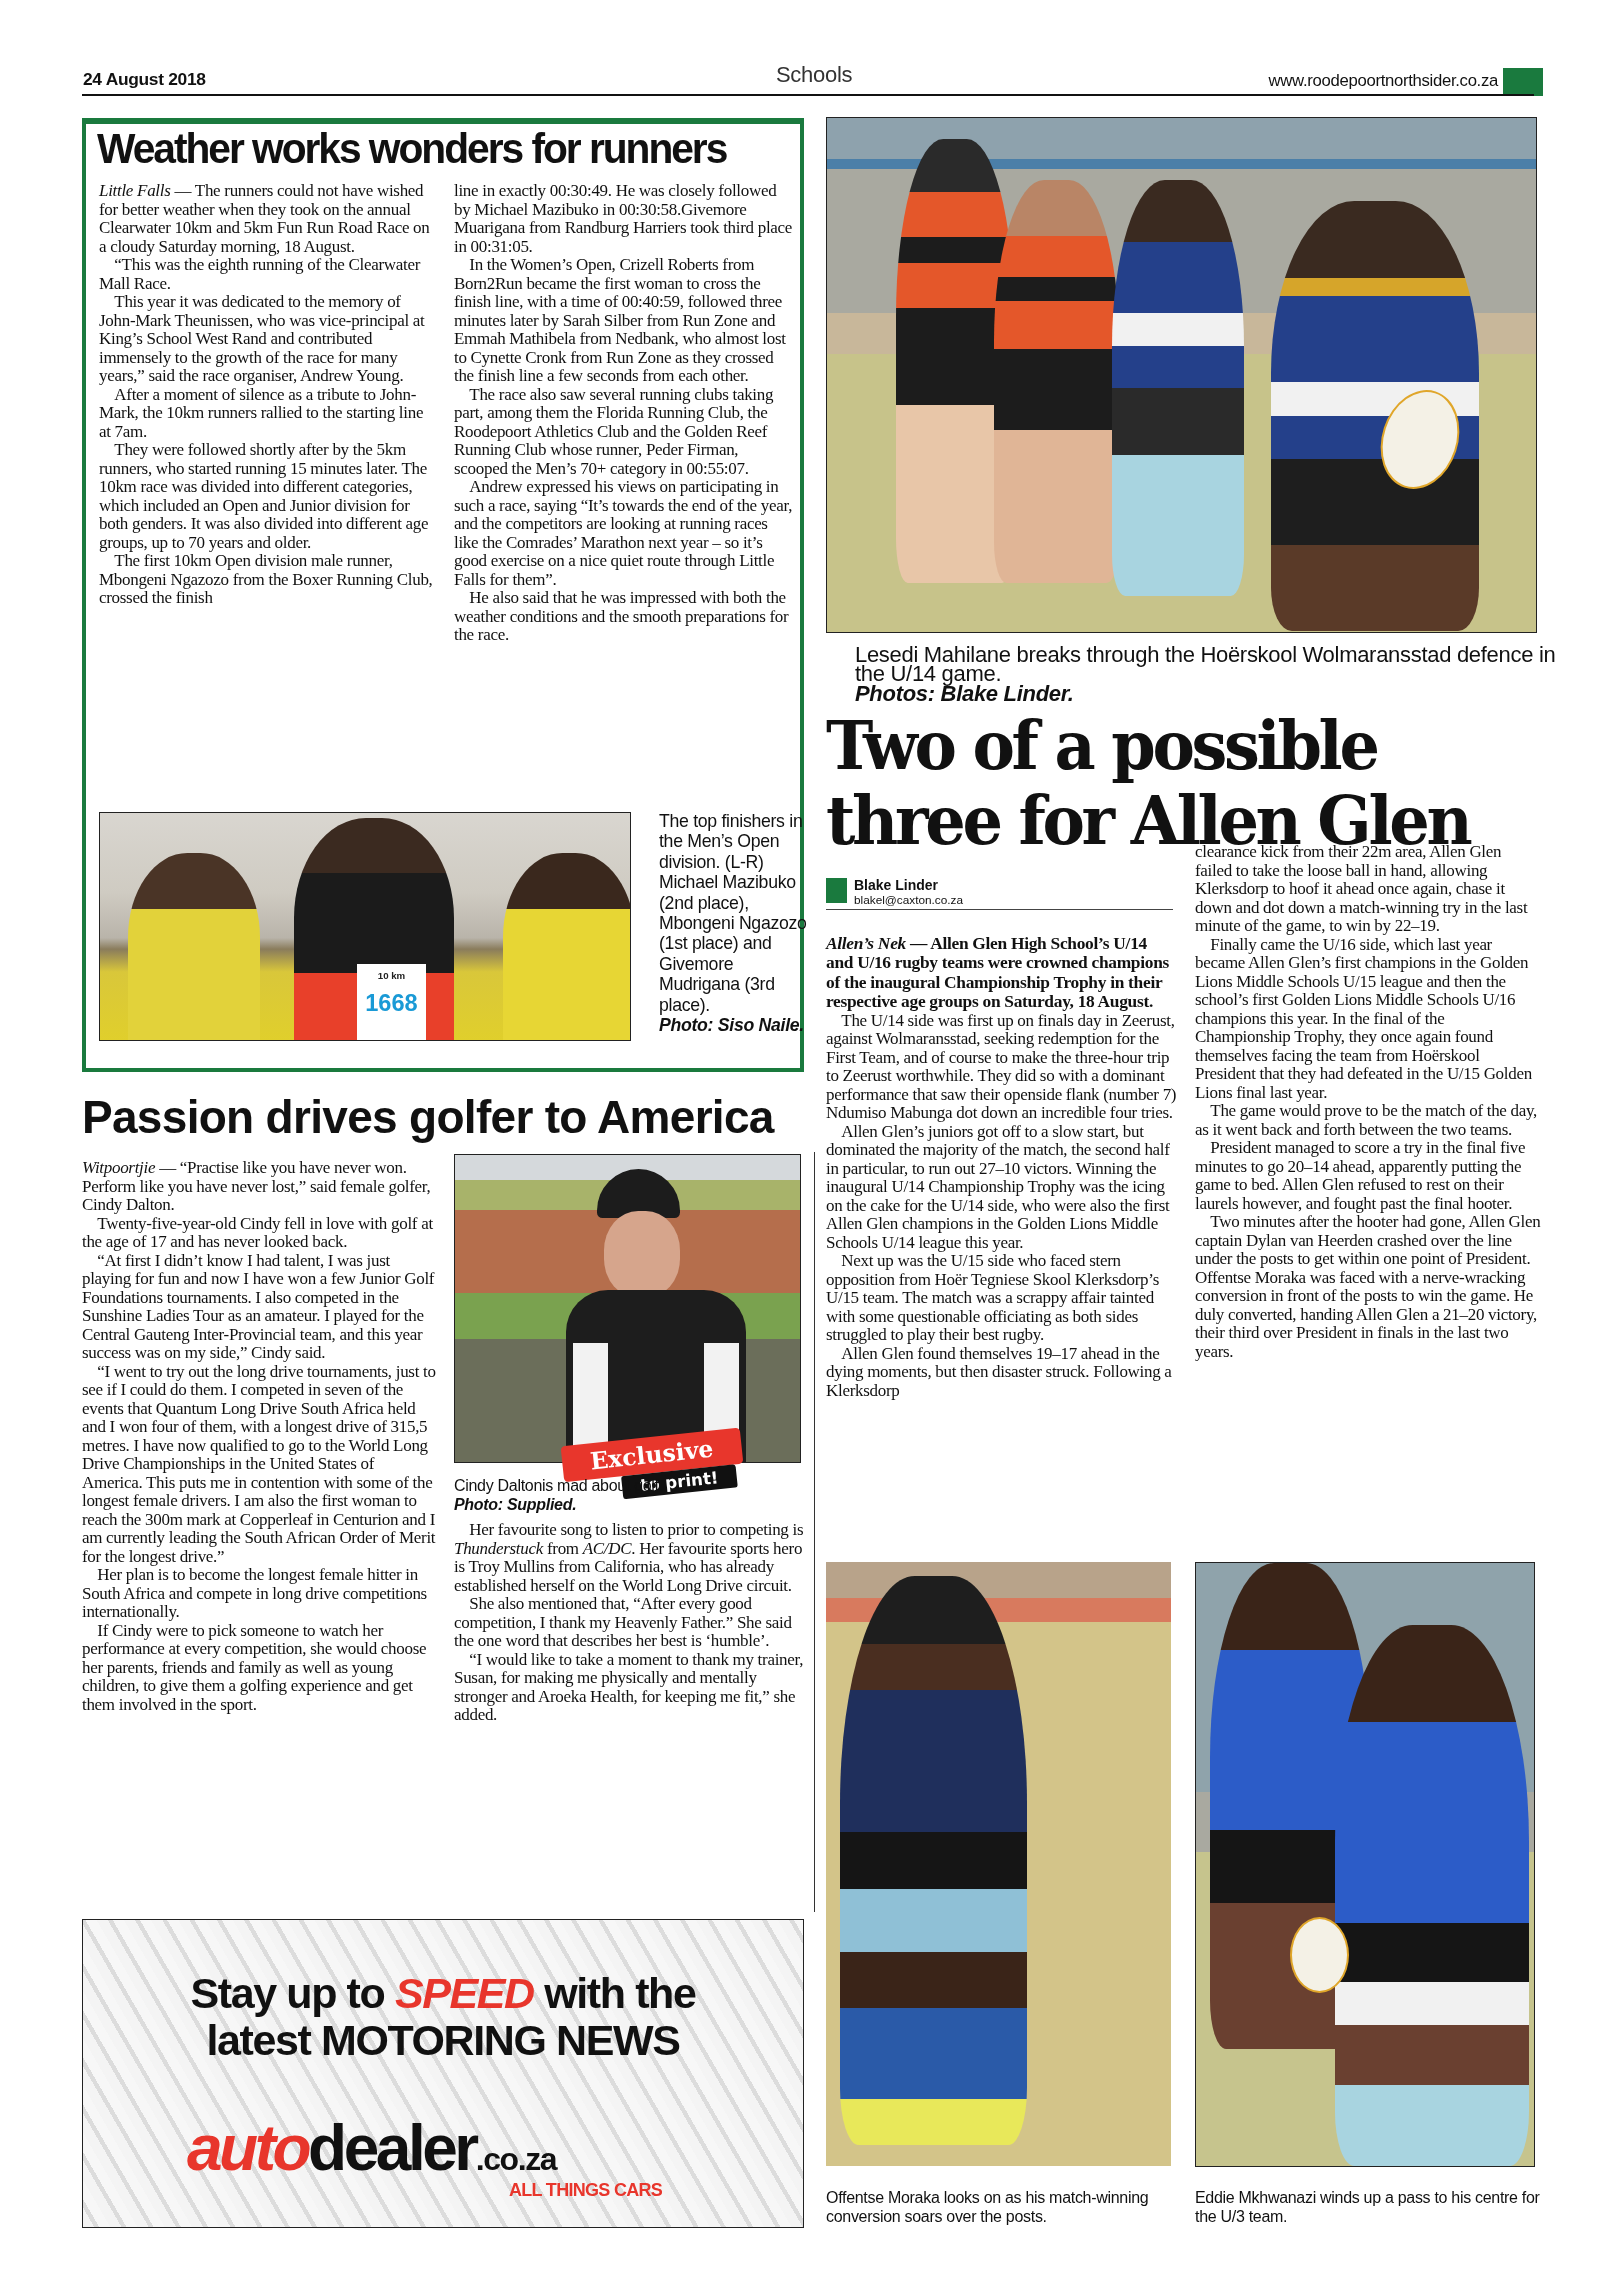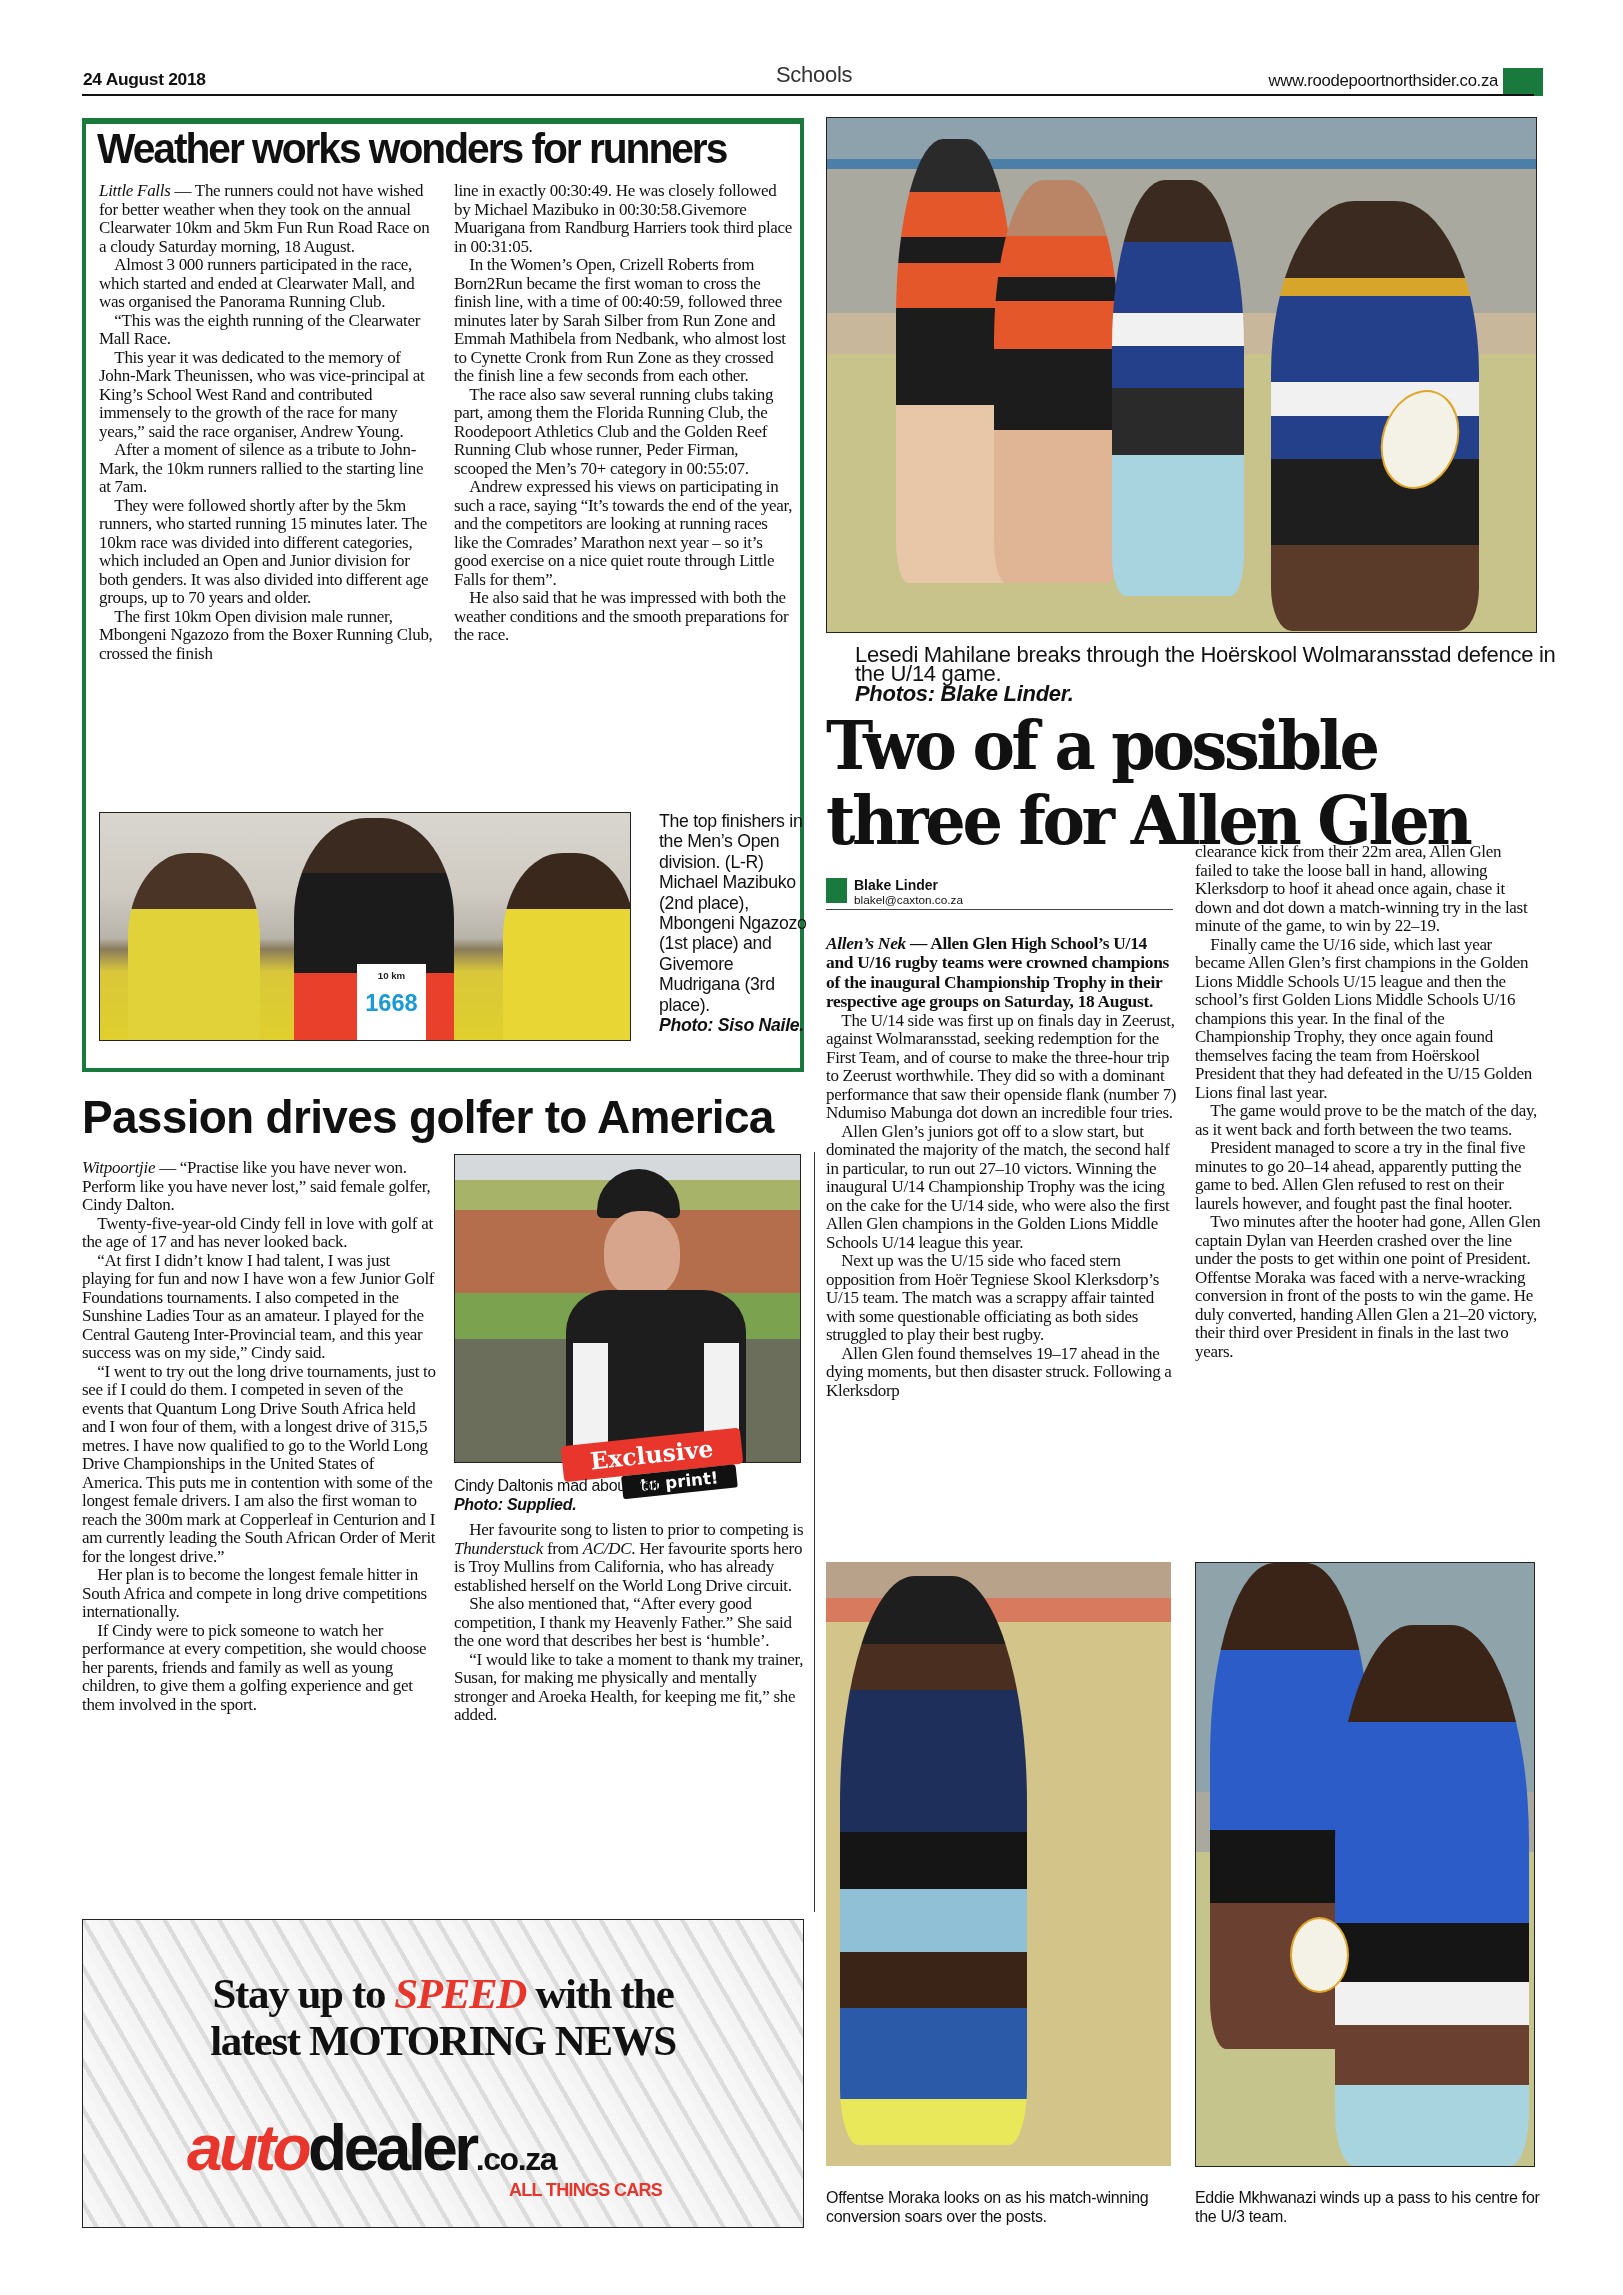--- a/index.html
+++ b/index.html
@@ -53,21 +53,21 @@
   .excl { left: 562px; top: 1437px; transform: rotate(-6deg); }
   .excl-red { background: #e8362c; color: #fff; font-family: "DejaVu Serif", serif; font-weight: bold; font-size: 23.6px; padding: 4.2px 28px; border-radius: 4.2px; }
   .excl-blk { position: absolute; left: 57px; top: 36px; background: #111; color: #fff; font-family: "DejaVu Sans", sans-serif; font-weight: bold; font-size: 16.7px; padding: 1.4px 18px; border-radius: 2.8px; }
   .cap-golf { left: 454px; top: 1476px; width: 347px; font-size: 16px; }
   .g-col2 { left: 454px; top: 1521px; width: 354px; }
   .g-rule { left: 814px; top: 1152px; width: 1.4px; height: 760px; background: #333; }
 
   
   .ad { left: 82px; top: 1919px; width: 722px; height: 309px; border: 1.4px solid #222;
     background: repeating-linear-gradient(60deg, #f4f4f4 0 9.7px, #dcdcdc 9.7px 14px, #f7f7f7 14px 23.6px); }
-  .ad-line { position: absolute; left: 0; right: 0; text-align: center; font-family: Liberation Serif, serif; font-weight: bold; font-size: 43px; letter-spacing: -1.4px; color: #111; }
+  .ad-line { position: absolute; left: 0; right: 0; text-align: center; font-family: Liberation Sans, sans-serif; font-weight: bold; font-size: 43px; letter-spacing: -1.4px; color: #111; }
   .ad-l1 { top: 49px; }
   .ad-l2 { top: 96px; }
   .ad-speed { color: #e8362c; font-style: italic; }
   .ad-logo { position: absolute; left: 104px; top: 191px; font-family: "Liberation Sans", sans-serif; font-weight: bold; font-size: 64px; letter-spacing: -3.5px; }
   .ad-auto { color: #e8362c; font-style: italic; }
   .ad-dealer { color: #111; }
   .ad-coza { color: #111; font-size: 32px; letter-spacing: -1.4px; }
   .ad-tag { position: absolute; left: 426px; top: 260px; color: #e8362c; font-family: "Liberation Sans", sans-serif; font-weight: bold; font-size: 18px; letter-spacing: -0.7px; }
 
   
@@ -101,21 +101,20 @@
 <div class="abs hdr-url">www.roodepoortnorthsider.co.za</div>
 <div class="abs hdr-page">21</div>
 <div class="abs hdr-rule"></div>
 
 <div class="abs wbox"></div>
 <div class="abs wbox-topbar"></div>
 <h1 class="abs w-headline">Weather works wonders for runners</h1>
 
 <div class="abs col w-col1">
   <p class="first"><em>Little Falls</em> <span>— The runners could not have wished for better weather when they took on the annual Clearwater 10km and 5km Fun Run Road Race on a cloudy Saturday morning, 18 August.</span></p>
-  <p>Almost 3 000 runners participated in the race, which started and ended at Clearwater Mall, and was organised the Panorama Running Club.</p>
   <p>“This was the eighth running of the Clearwater Mall Race.</p>
   <p>This year it was dedicated to the memory of John-Mark Theunissen, who was vice-principal at King’s School West Rand and contributed immensely to the growth of the race for many years,” said the race organiser, Andrew Young.</p>
   <p>After a moment of silence as a tribute to John-Mark, the 10km runners rallied to the starting line at 7am.</p>
   <p>They were followed shortly after by the 5km runners, who started running 15 minutes later. The 10km race was divided into different categories, which included an Open and Junior division for both genders. It was also divided into different age groups, up to 70 years and older.</p>
   <p>The first 10km Open division male runner, Mbongeni Ngazozo from the Boxer Running Club, crossed the finish</p>
 </div>
 <div class="abs col w-col2">
   <p class="first">line in exactly 00:30:49. He was closely followed by Michael Mazibuko in 00:30:58.Givemore Muarigana from Randburg Harriers took third place in 00:31:05.</p>
   <p>In the Women’s Open, Crizell Roberts from Born2Run became the first woman to cross the finish line, with a time of 00:40:59, followed three minutes later by Sarah Silber from Run Zone and Emmah Mathibela from Nedbank, who almost lost to Cynette Cronk from Run Zone as they crossed the finish line a few seconds from each other.</p>
   <p>The race also saw several running clubs taking part, among them the Florida Running Club, the Roodepoort Athletics Club and the Golden Reef Running Club whose runner, Peder Firman, scooped the Men’s 70+ category in 00:55:07.</p>

